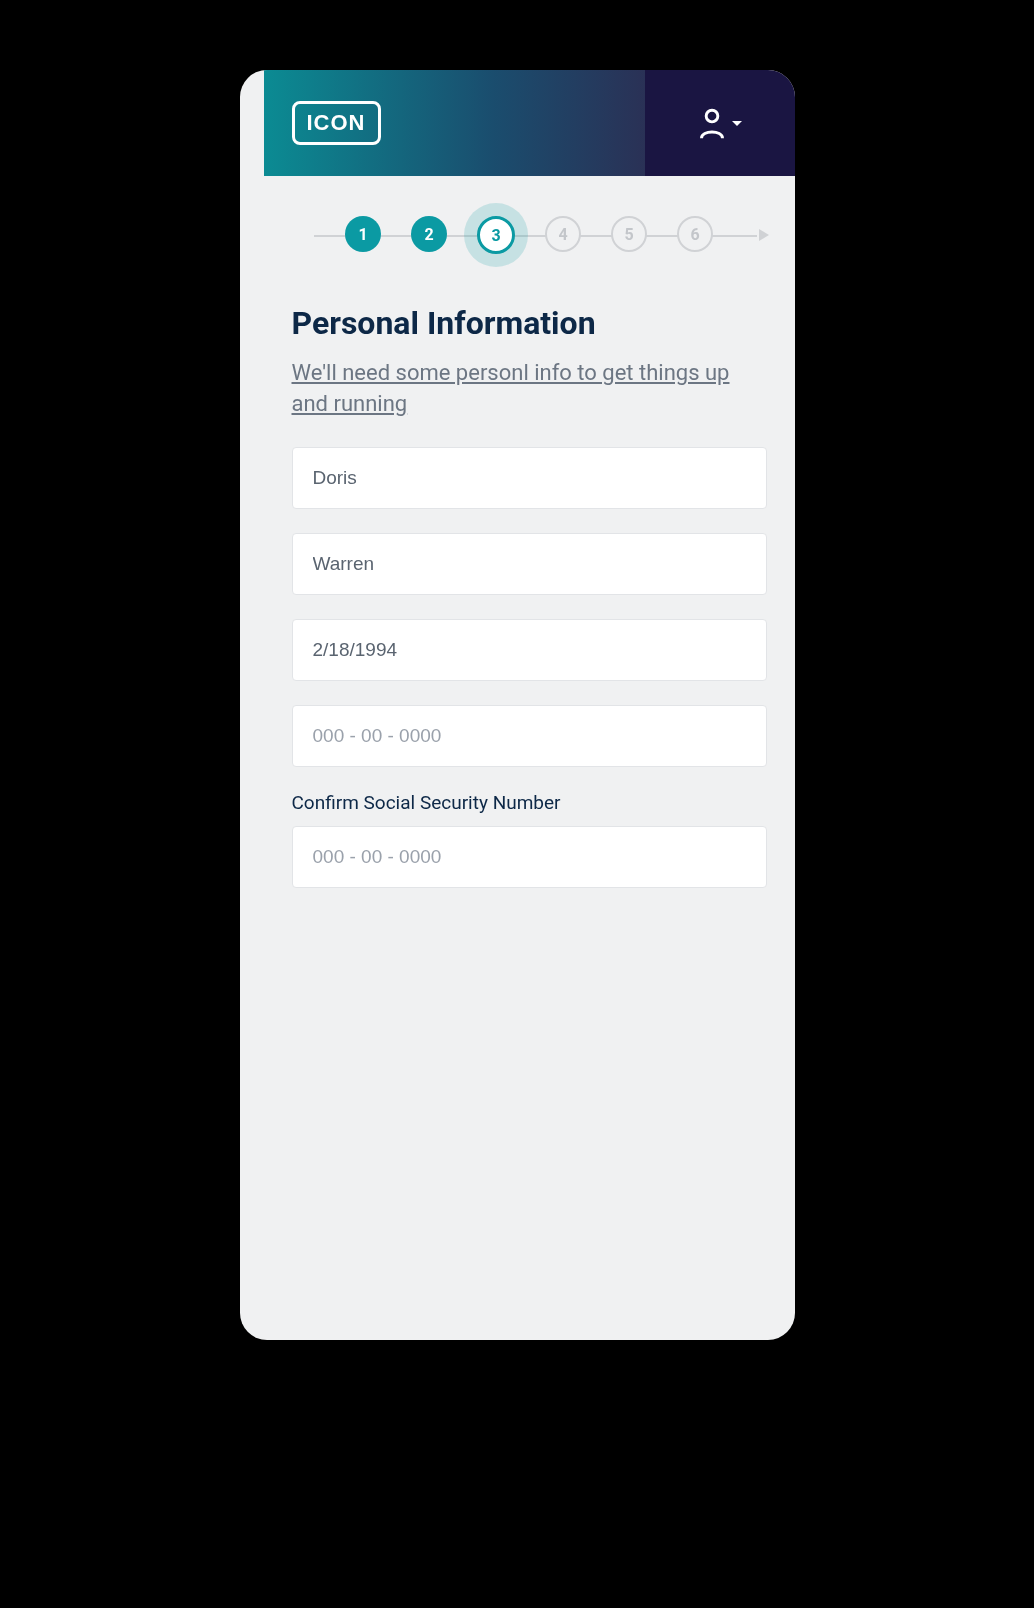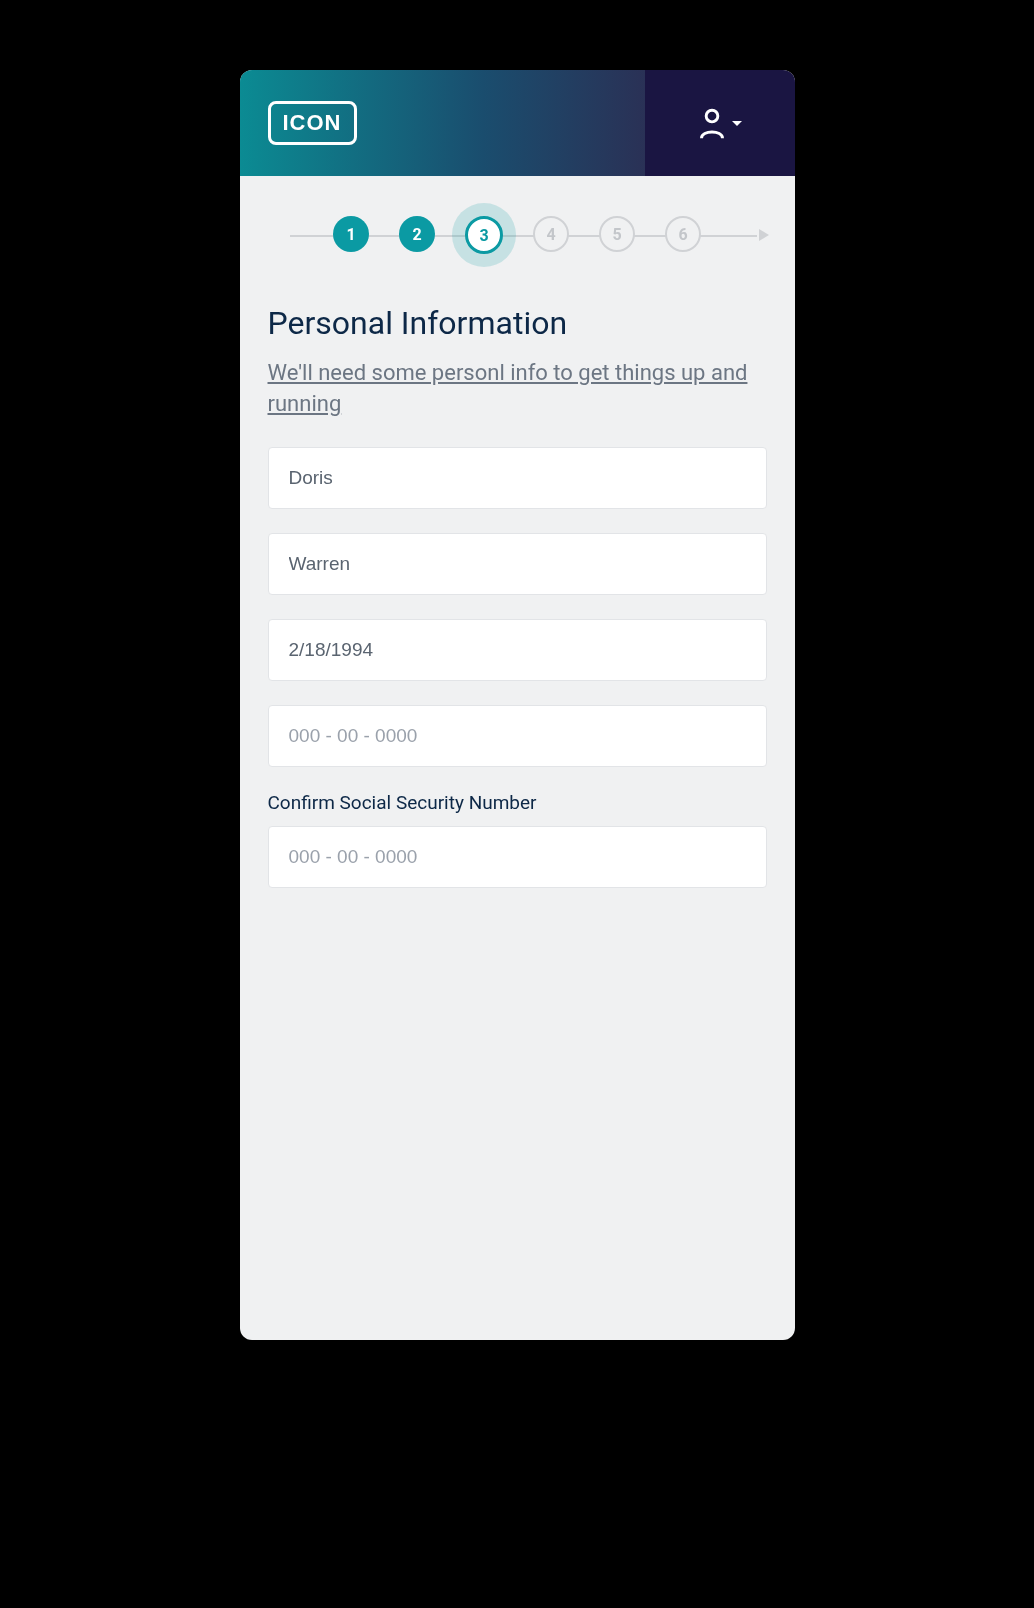--- a/index.html
+++ b/index.html
@@ -14,23 +14,24 @@
       align-items: flex-start;
       justify-content: center;
       min-height: 1608px;
       width: 1034px;
       padding-top: 70px;
     }
     .device-frame {
       width: 555px;
       height: 1270px;
       background: #f0f1f2;
-      border-radius: 12px;
+      border-radius: 27px;
       overflow: hidden;
       box-shadow: 0 20px 60px rgba(0,0,0,0.5);
+      padding-left: 24px;
     }
     .header {
       height: 106px;
       display: flex;
       align-items: stretch;
     }
     .header-left {
       flex: 1;
       background: linear-gradient(90deg, #0b8b93 0%, #1a4d6e 60%, #2a3156 100%);
       display: flex;
@@ -134,21 +135,21 @@
       z-index: -1;
     }
     .step.upcoming {
       background: #f0f1f2;
       color: #c3c6ca;
       border: 2px solid #d0d2d5;
     }
     .page-title {
       color: #0d2847;
       font-size: 32px;
-      font-weight: 400;
+      font-weight: 700;
       margin-bottom: 16px;
     }
     .page-subtitle {
       color: #6c7683;
       font-size: 22px;
       line-height: 1.4;
       margin-bottom: 27px;
       text-decoration: underline;
     }
     .form-group {

